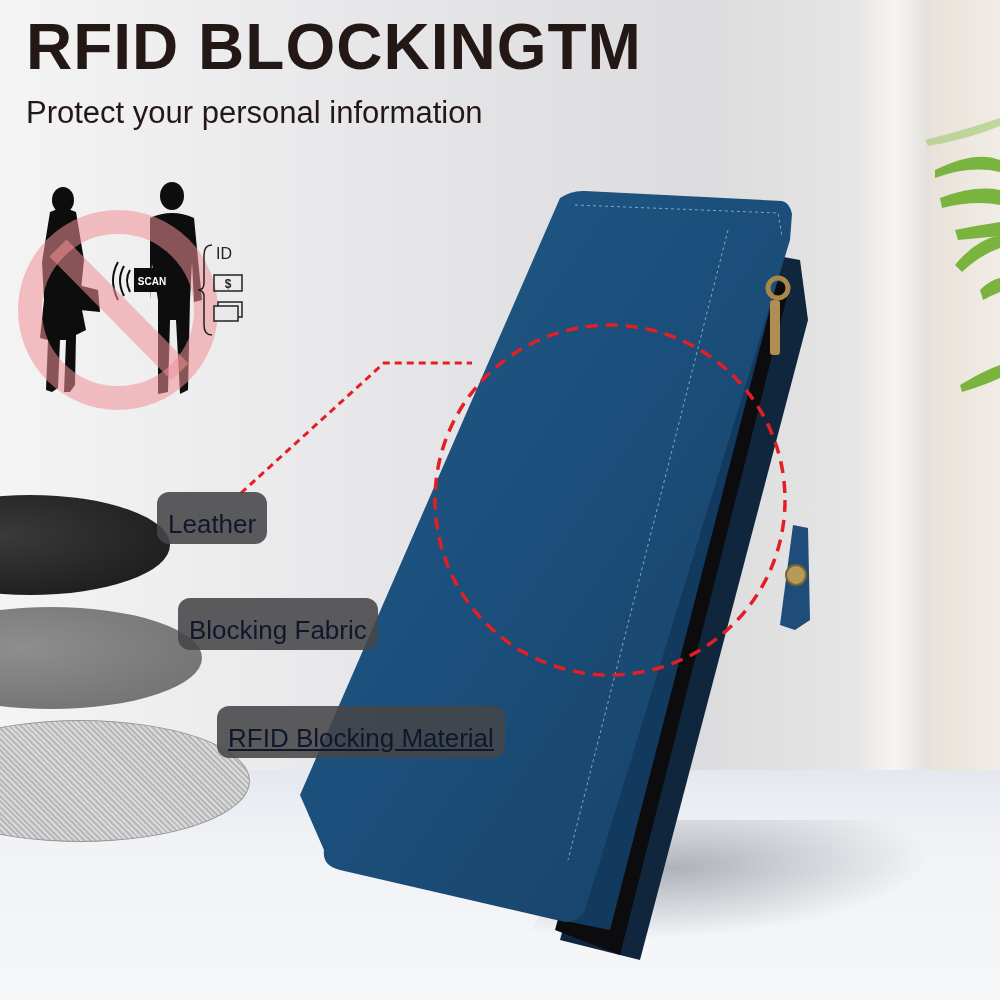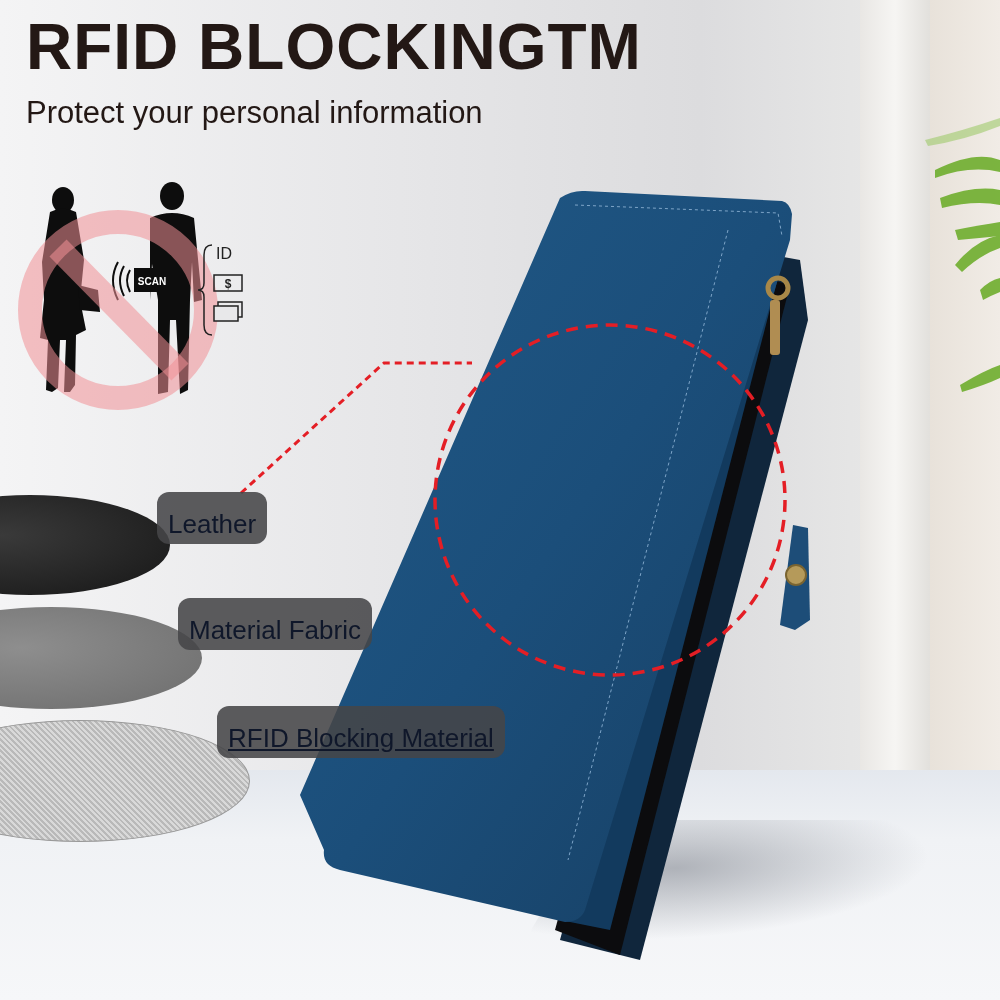--- a/index.html
+++ b/index.html
@@ -119,14 +119,14 @@
   <path d="M793 525 L808 528 L810 620 L795 630 L780 625 Z" fill="#1d4d78"></path>
   <circle cx="796" cy="575" r="10" fill="#b59a5a" stroke="#7a6430" stroke-width="2"></circle>
 </svg>
 
 <svg width="1000" height="1000">
   <polyline points="241,493 384,363 472,363" fill="none" stroke="#e41e25" stroke-width="3" stroke-dasharray="7 5"></polyline>
   <circle cx="610" cy="500" r="175" fill="none" stroke="#e41e25" stroke-width="3.5" stroke-dasharray="12 8"></circle>
 </svg>
 
 <div class="label" style="left:157px;top:492px;">Leather</div>
-<div class="label" style="left:178px;top:598px;">Material Fabric</div>
+<div class="label" style="left:178px;top:598px;">Blocking Fabric</div>
 <div class="label" style="left:217px;top:706px;text-decoration:underline;">RFID Blocking Material</div>
 
 </body></html>

